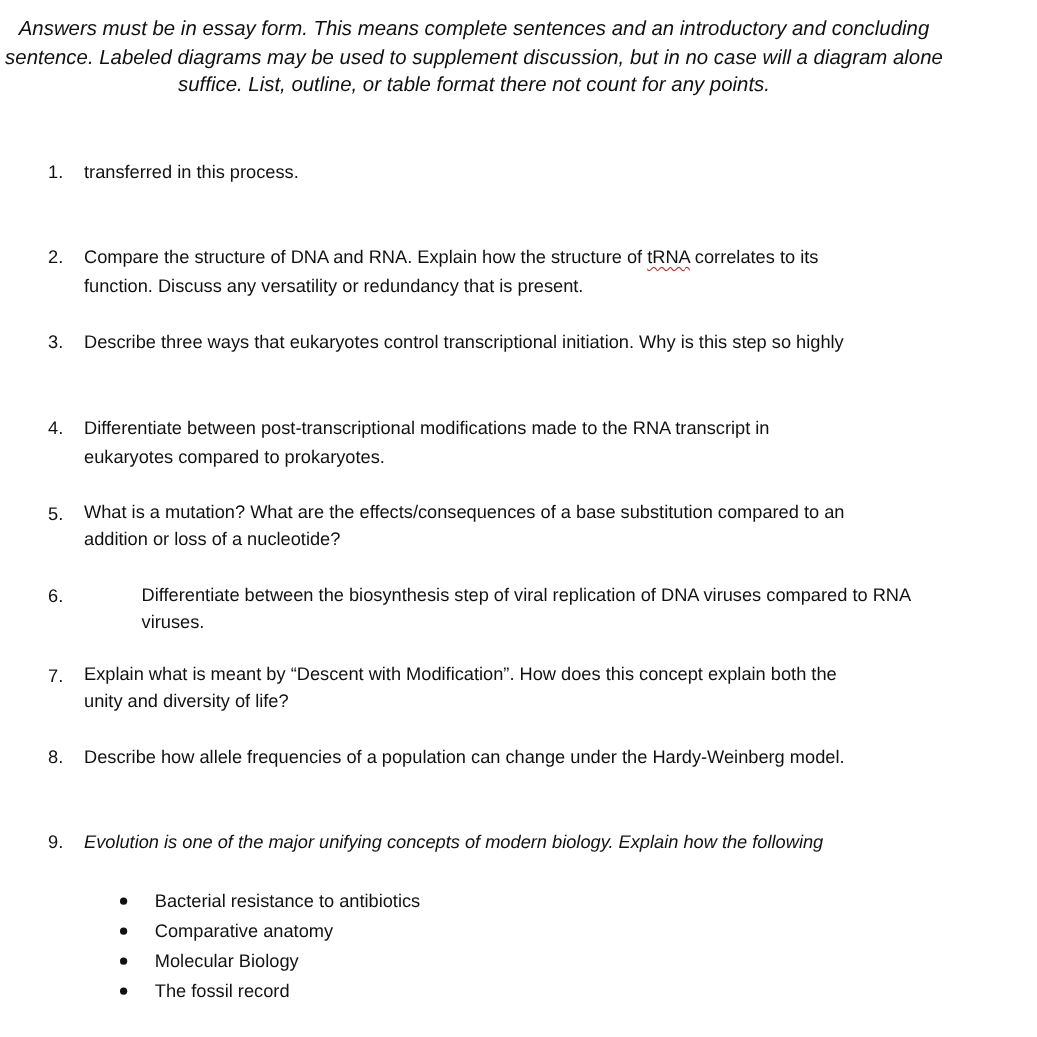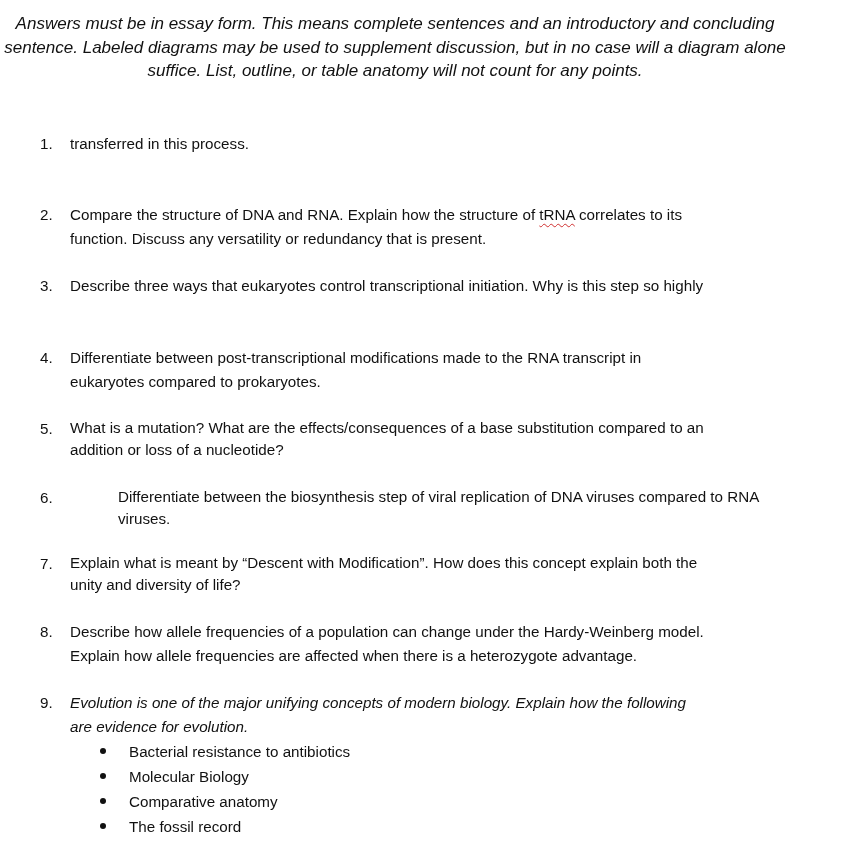--- a/index.html
+++ b/index.html
@@ -87,21 +87,21 @@
       text-decoration-thickness: 1px;
       text-underline-offset: 3px;
     }
   </style>
 </head>
 <body>
 
 <div class="instructions">
   <div>Answers must be in essay form.  This means complete sentences and an introductory and concluding</div>
   <div>sentence.  Labeled diagrams may be used to supplement discussion, but in no case will a diagram alone</div>
-  <div>suffice.  List, outline, or table anatomy will not count for any points.</div>
+  <div>suffice.  List, outline, or table format there not count for any points.</div>
 </div>
 
 <div class="question-list">
 
   <div class="question" style="top:0px;">
     <span class="q-num">1.</span>
     <div class="q-text">
       <div>transferred in this process.</div>
     </div>
   </div>
@@ -150,42 +150,40 @@
     <div class="q-text" style="line-height:22px;">
       <div>Explain what is meant by “Descent with Modification”. How does this concept explain both the</div>
       <div>unity and diversity of life?</div>
     </div>
   </div>
 
   <div class="question" style="top:488px;">
     <span class="q-num">8.</span>
     <div class="q-text" style="line-height:24px;">
       <div>Describe how allele frequencies of a population can change under the Hardy-Weinberg model.</div>
-      <div>Explain how allele frequencies are affected when there is a heterozygote advantage.</div>
     </div>
   </div>
 
   <div class="question" style="top:559px;">
     <span class="q-num">9.</span>
     <div class="q-text" style="line-height:24px;font-style:italic;">
       <div>Evolution is one of the major unifying concepts of modern biology.  Explain how the following</div>
-      <div>are evidence for evolution.</div>
     </div>
     <ul class="bullets" style="top:48px;text-align:right;">
       <li class="bullet-item">
         <span class="bullet-dot"></span>
         <span class="bullet-text">Bacterial resistance to antibiotics</span>
       </li>
       <li class="bullet-item">
         <span class="bullet-dot"></span>
-        <span class="bullet-text">Molecular Biology</span>
+        <span class="bullet-text">Comparative anatomy</span>
       </li>
       <li class="bullet-item">
         <span class="bullet-dot"></span>
-        <span class="bullet-text">Comparative anatomy</span>
+        <span class="bullet-text">Molecular Biology</span>
       </li>
       <li class="bullet-item">
         <span class="bullet-dot"></span>
         <span class="bullet-text">The fossil record</span>
       </li>
     </ul>
   </div>
 
 </div>
 

